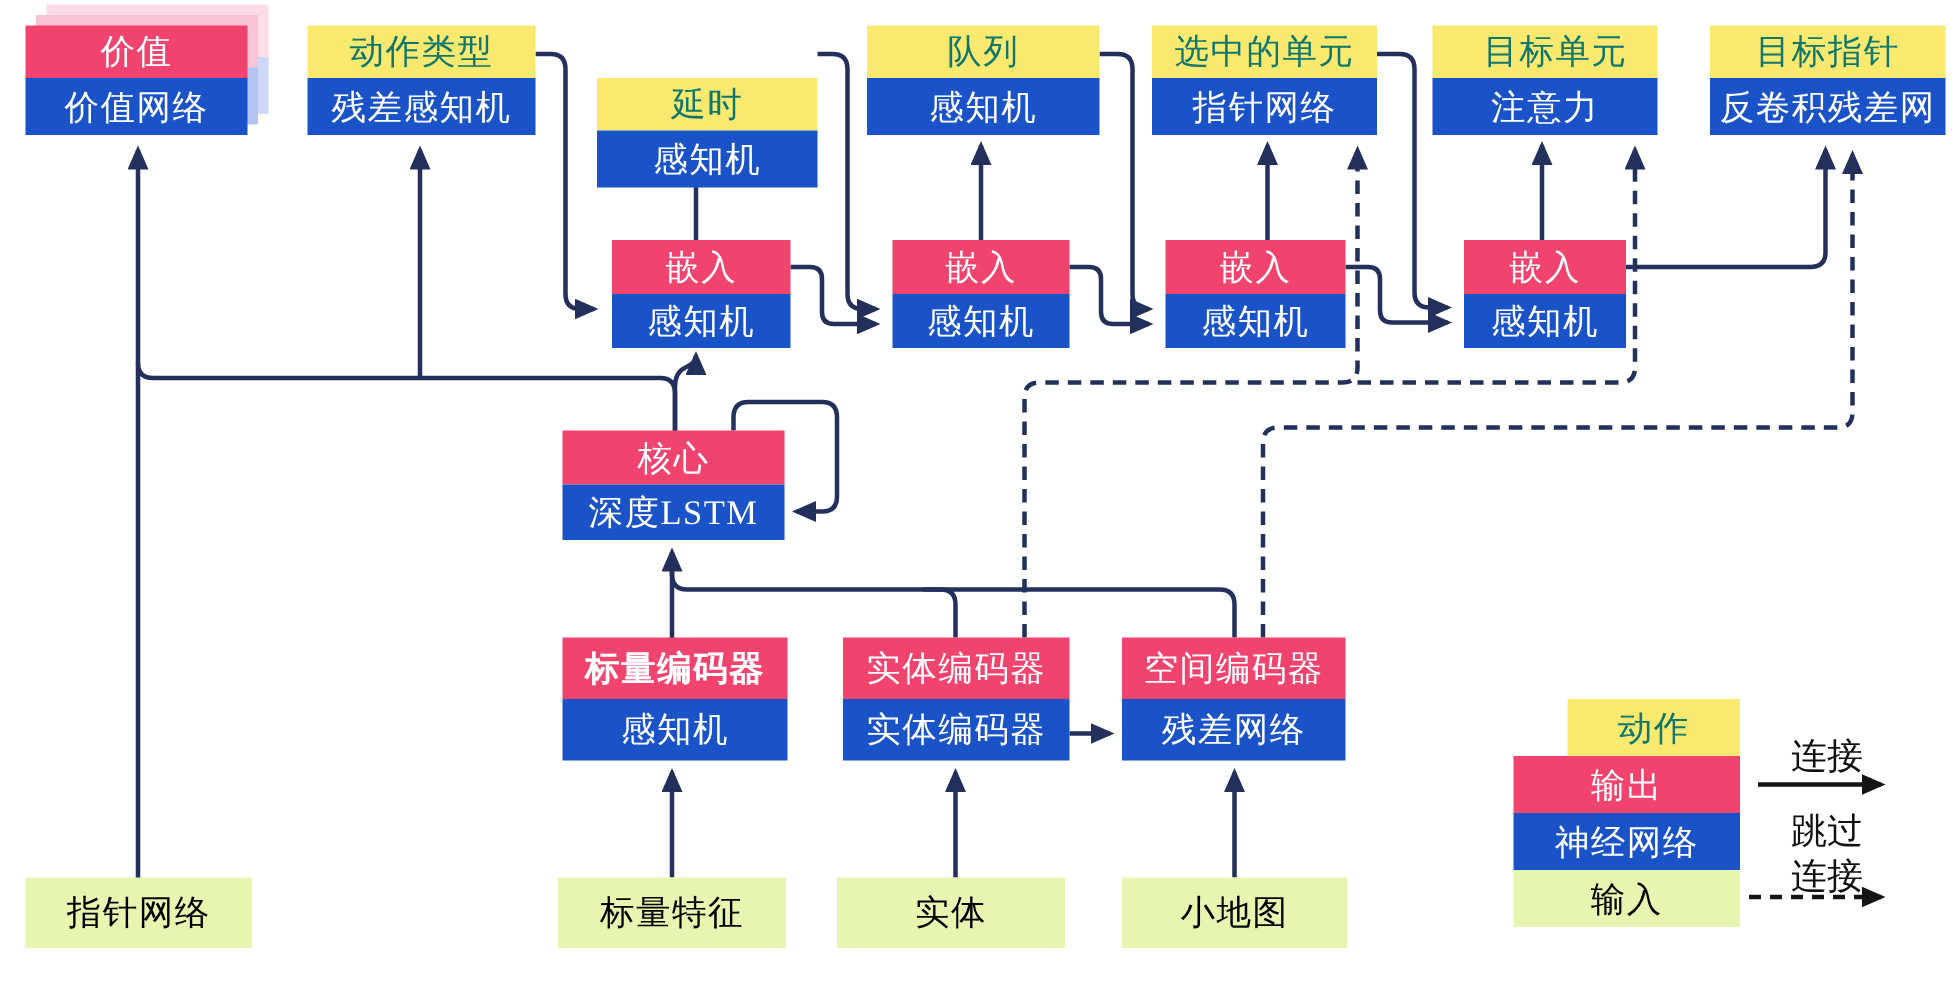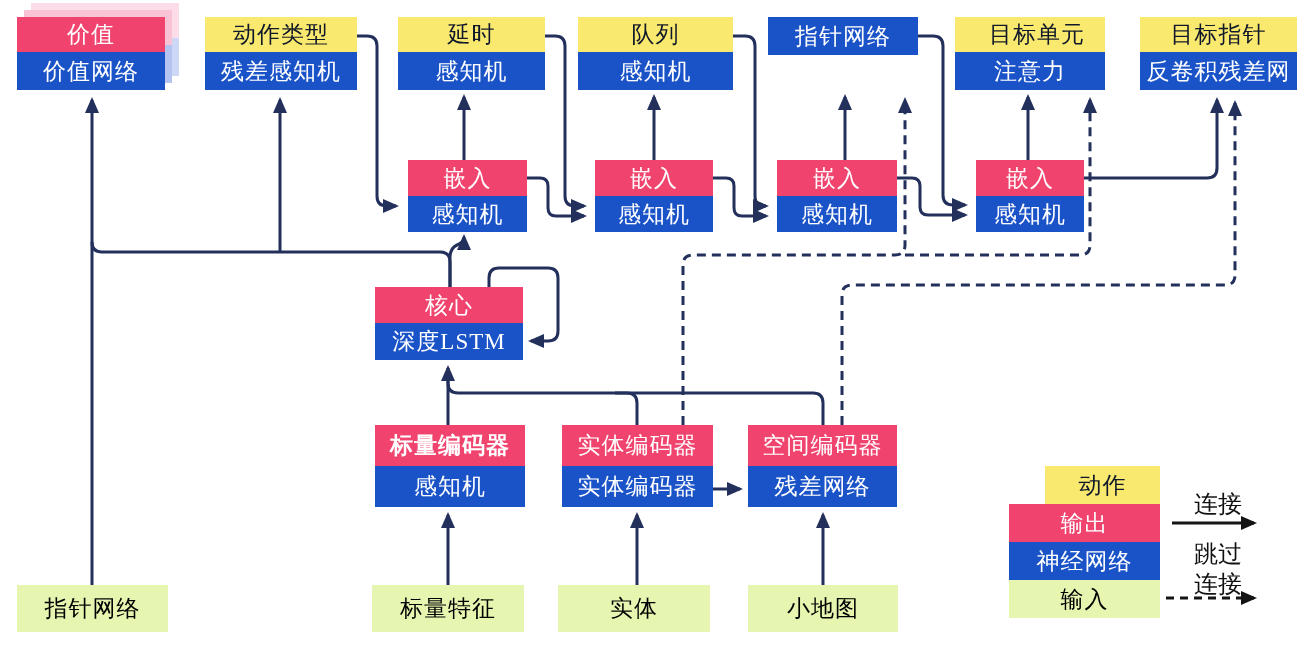--- a/index.html
+++ b/index.html
@@ -2,21 +2,21 @@
 <html><head>
 <meta charset="utf-8">
 <style>
   html,body{margin:0;padding:0;background:#fff;}
   #stage{
     position:relative;width:1301px;height:662px;background:#ffffff;overflow:hidden;
     font-family:"Liberation Serif","DejaVu Serif",serif;
   }
   .node{position:absolute;display:flex;flex-direction:column;z-index:3;}
   .row{display:flex;align-items:center;justify-content:center;font-size:23px;letter-spacing:1px;}
-  .yellow{background:#fae96f;color:#0f172a;font-family:Liberation Mono, monospace;}
+  .yellow{background:#fae96f;color:#0f766e;font-family:Liberation Mono, monospace;}
   .pink{background:#f0436e;color:#fff;}
   .blue{background:#1a53c8;color:#fff;}
   .green{background:#e6f6b0;color:#000;}
   .shadow{position:absolute;display:flex;flex-direction:column;z-index:1;}
   .sh-pink-far{background:#fbdce8;}
   .sh-blue-far{background:#cdd7f6;}
   .sh-pink-near{background:#f7c3d5;}
   .sh-blue-near{background:#b4c3f0;}
   svg#wires{position:absolute;left:0;top:0;z-index:2;}
   .wire{stroke:#23305c;stroke-width:3;fill:none;stroke-linejoin:round;}
@@ -89,28 +89,29 @@
 
   <div class="node" style="left:17px;top:17px;width:148px;">
     <div class="row pink" style="height:35px;">价值</div>
     <div class="row blue" style="height:38px;">价值网络</div>
   </div>
   <div class="node" style="left:205px;top:17px;width:152px;">
     <div class="row yellow" style="height:35px;">动作类型</div>
     <div class="row blue" style="height:38px;">残差感知机</div>
   </div>
   <div class="node" style="left:398px;top:17px;width:147px;">
-    <div class="row yellow" style="height:35px;">延时</div>
+    <div class="row yellow" style="height:35px;margin-top:35px;">延时</div>
     <div class="row blue" style="height:38px;">感知机</div>
   </div>
   <div class="node" style="left:578px;top:17px;width:155px;">
     <div class="row yellow" style="height:35px;">队列</div>
     <div class="row blue" style="height:38px;">感知机</div>
   </div>
   <div class="node" style="left:768px;top:17px;width:150px;">
+    <div class="row yellow" style="height:35px;">选中的单元</div>
     <div class="row blue" style="height:38px;">指针网络</div>
   </div>
   <div class="node" style="left:955px;top:17px;width:150px;">
     <div class="row yellow" style="height:35px;padding-left:14px;">目标单元</div>
     <div class="row blue" style="height:38px;">注意力</div>
   </div>
   <div class="node" style="left:1140px;top:17px;width:157px;">
     <div class="row yellow" style="height:35px;">目标指针</div>
     <div class="row blue" style="height:38px;">反卷积残差网</div>
   </div>

